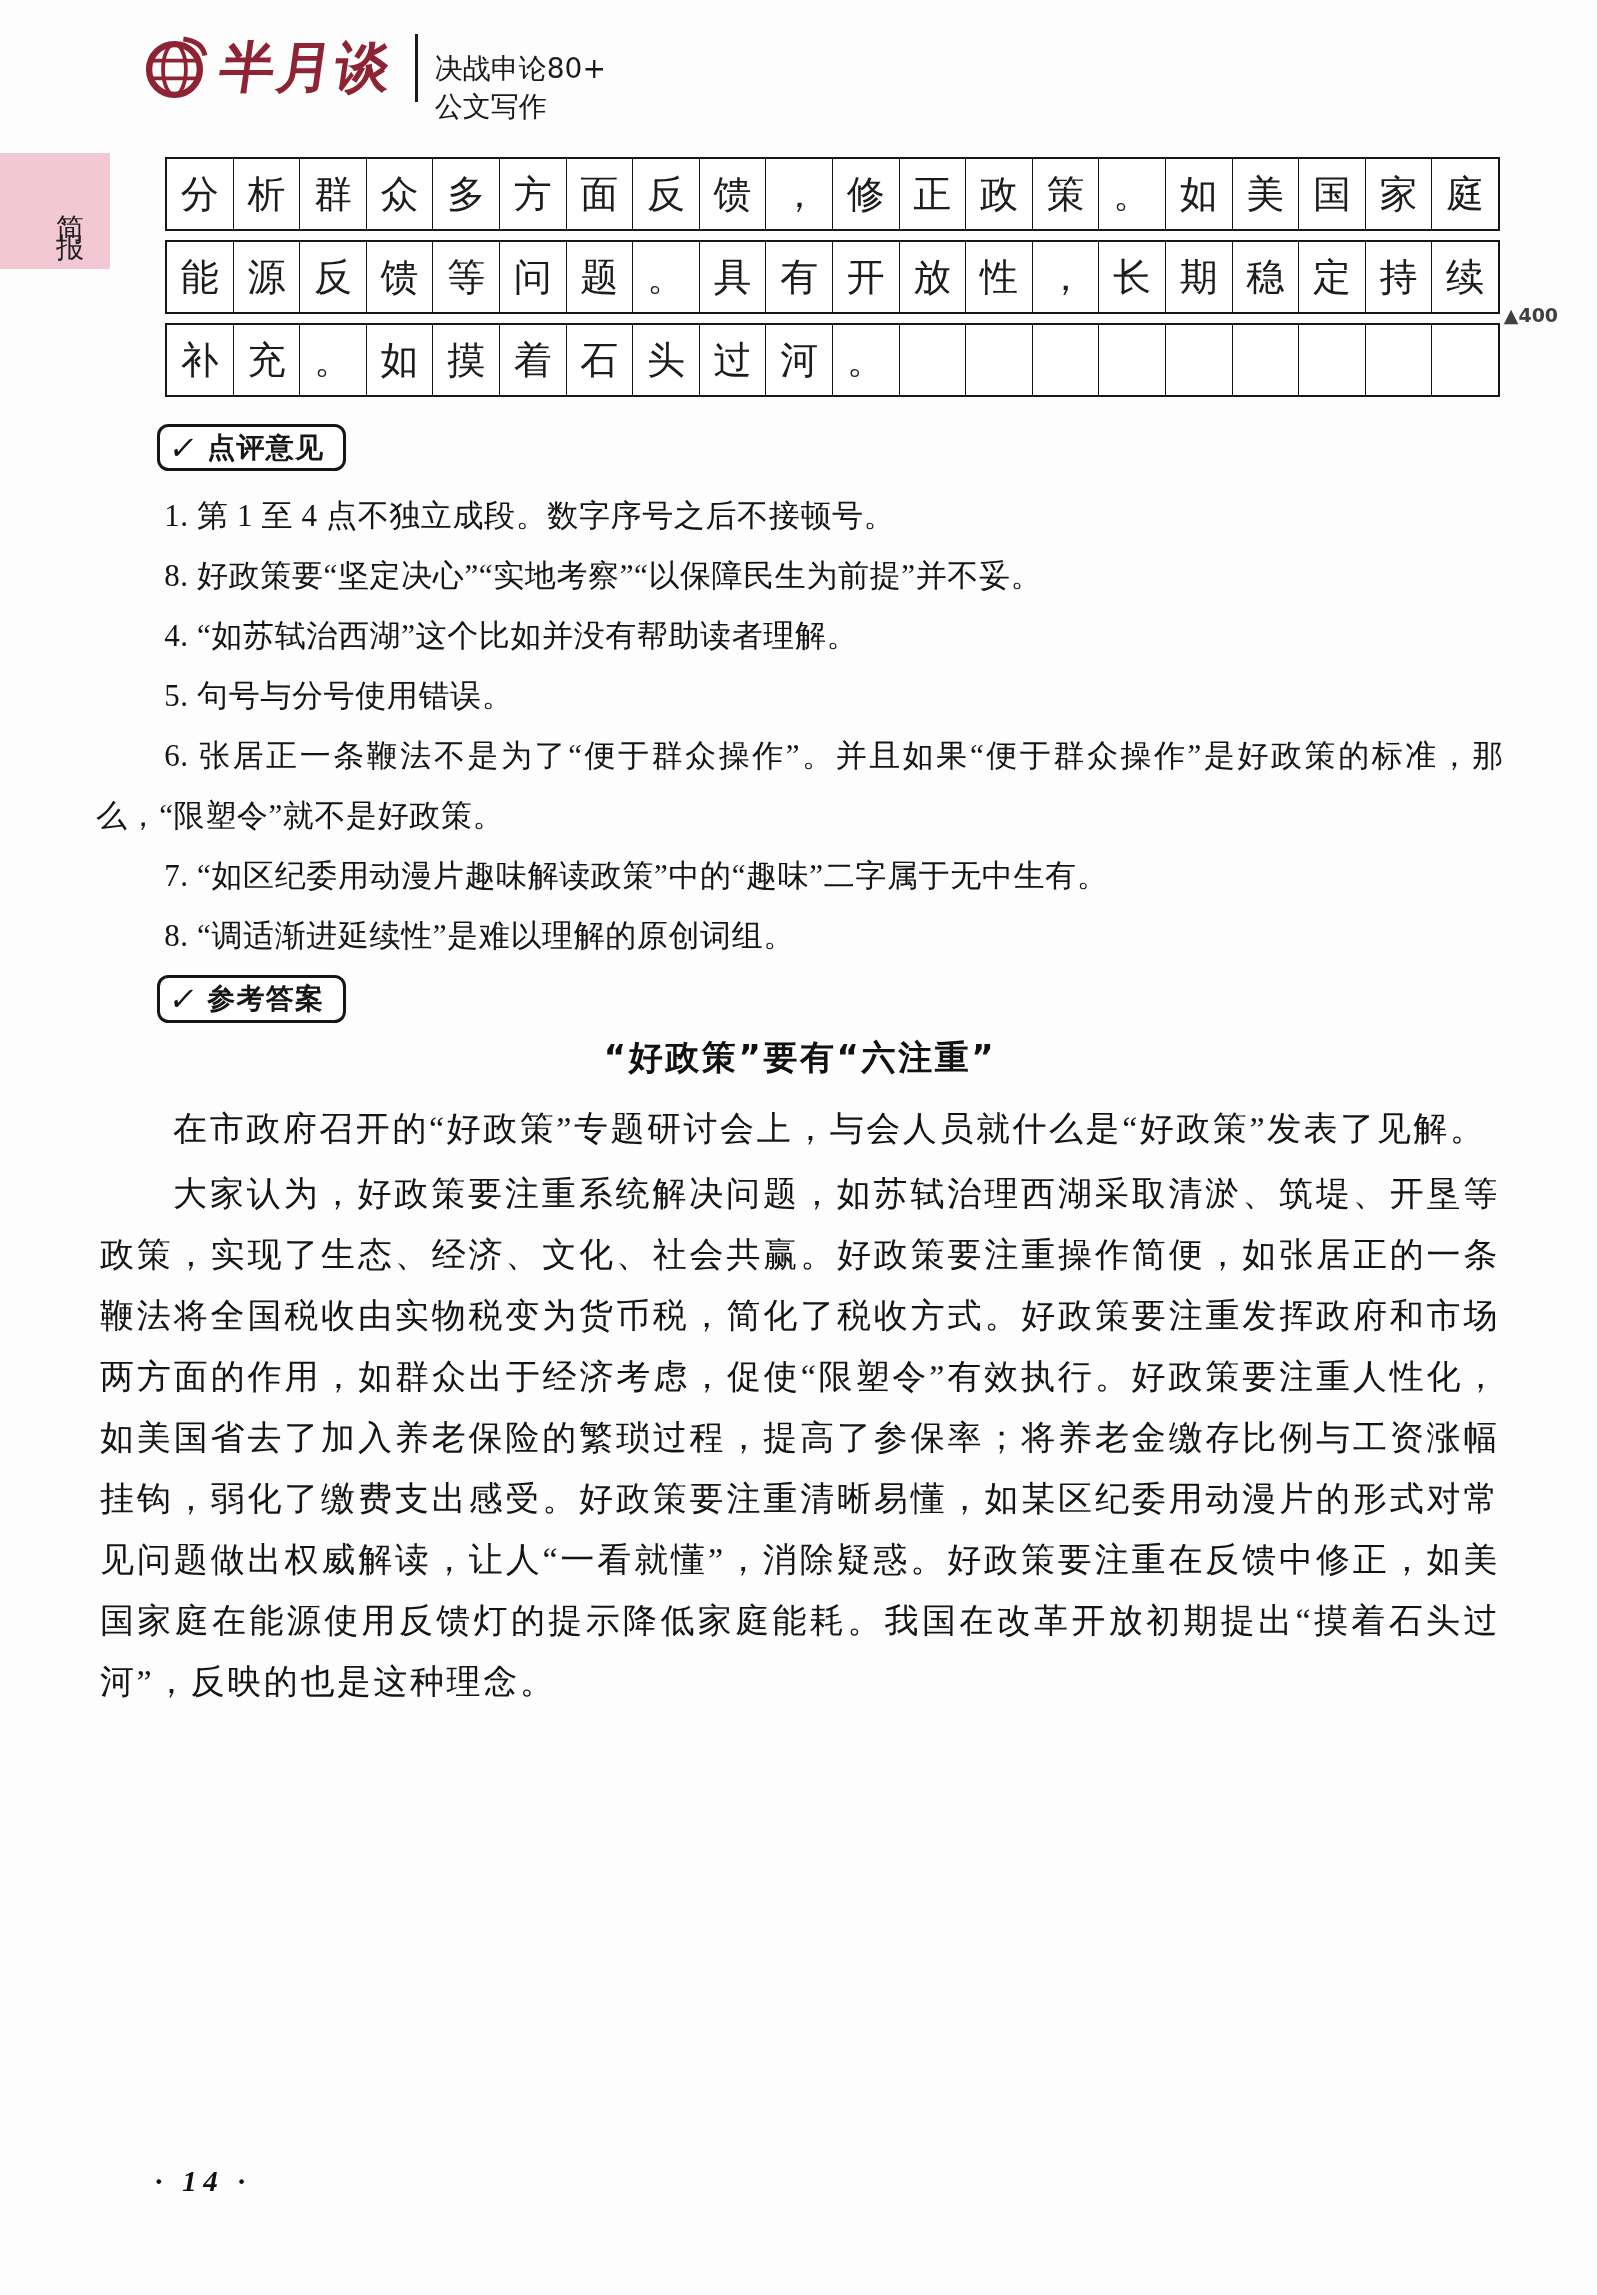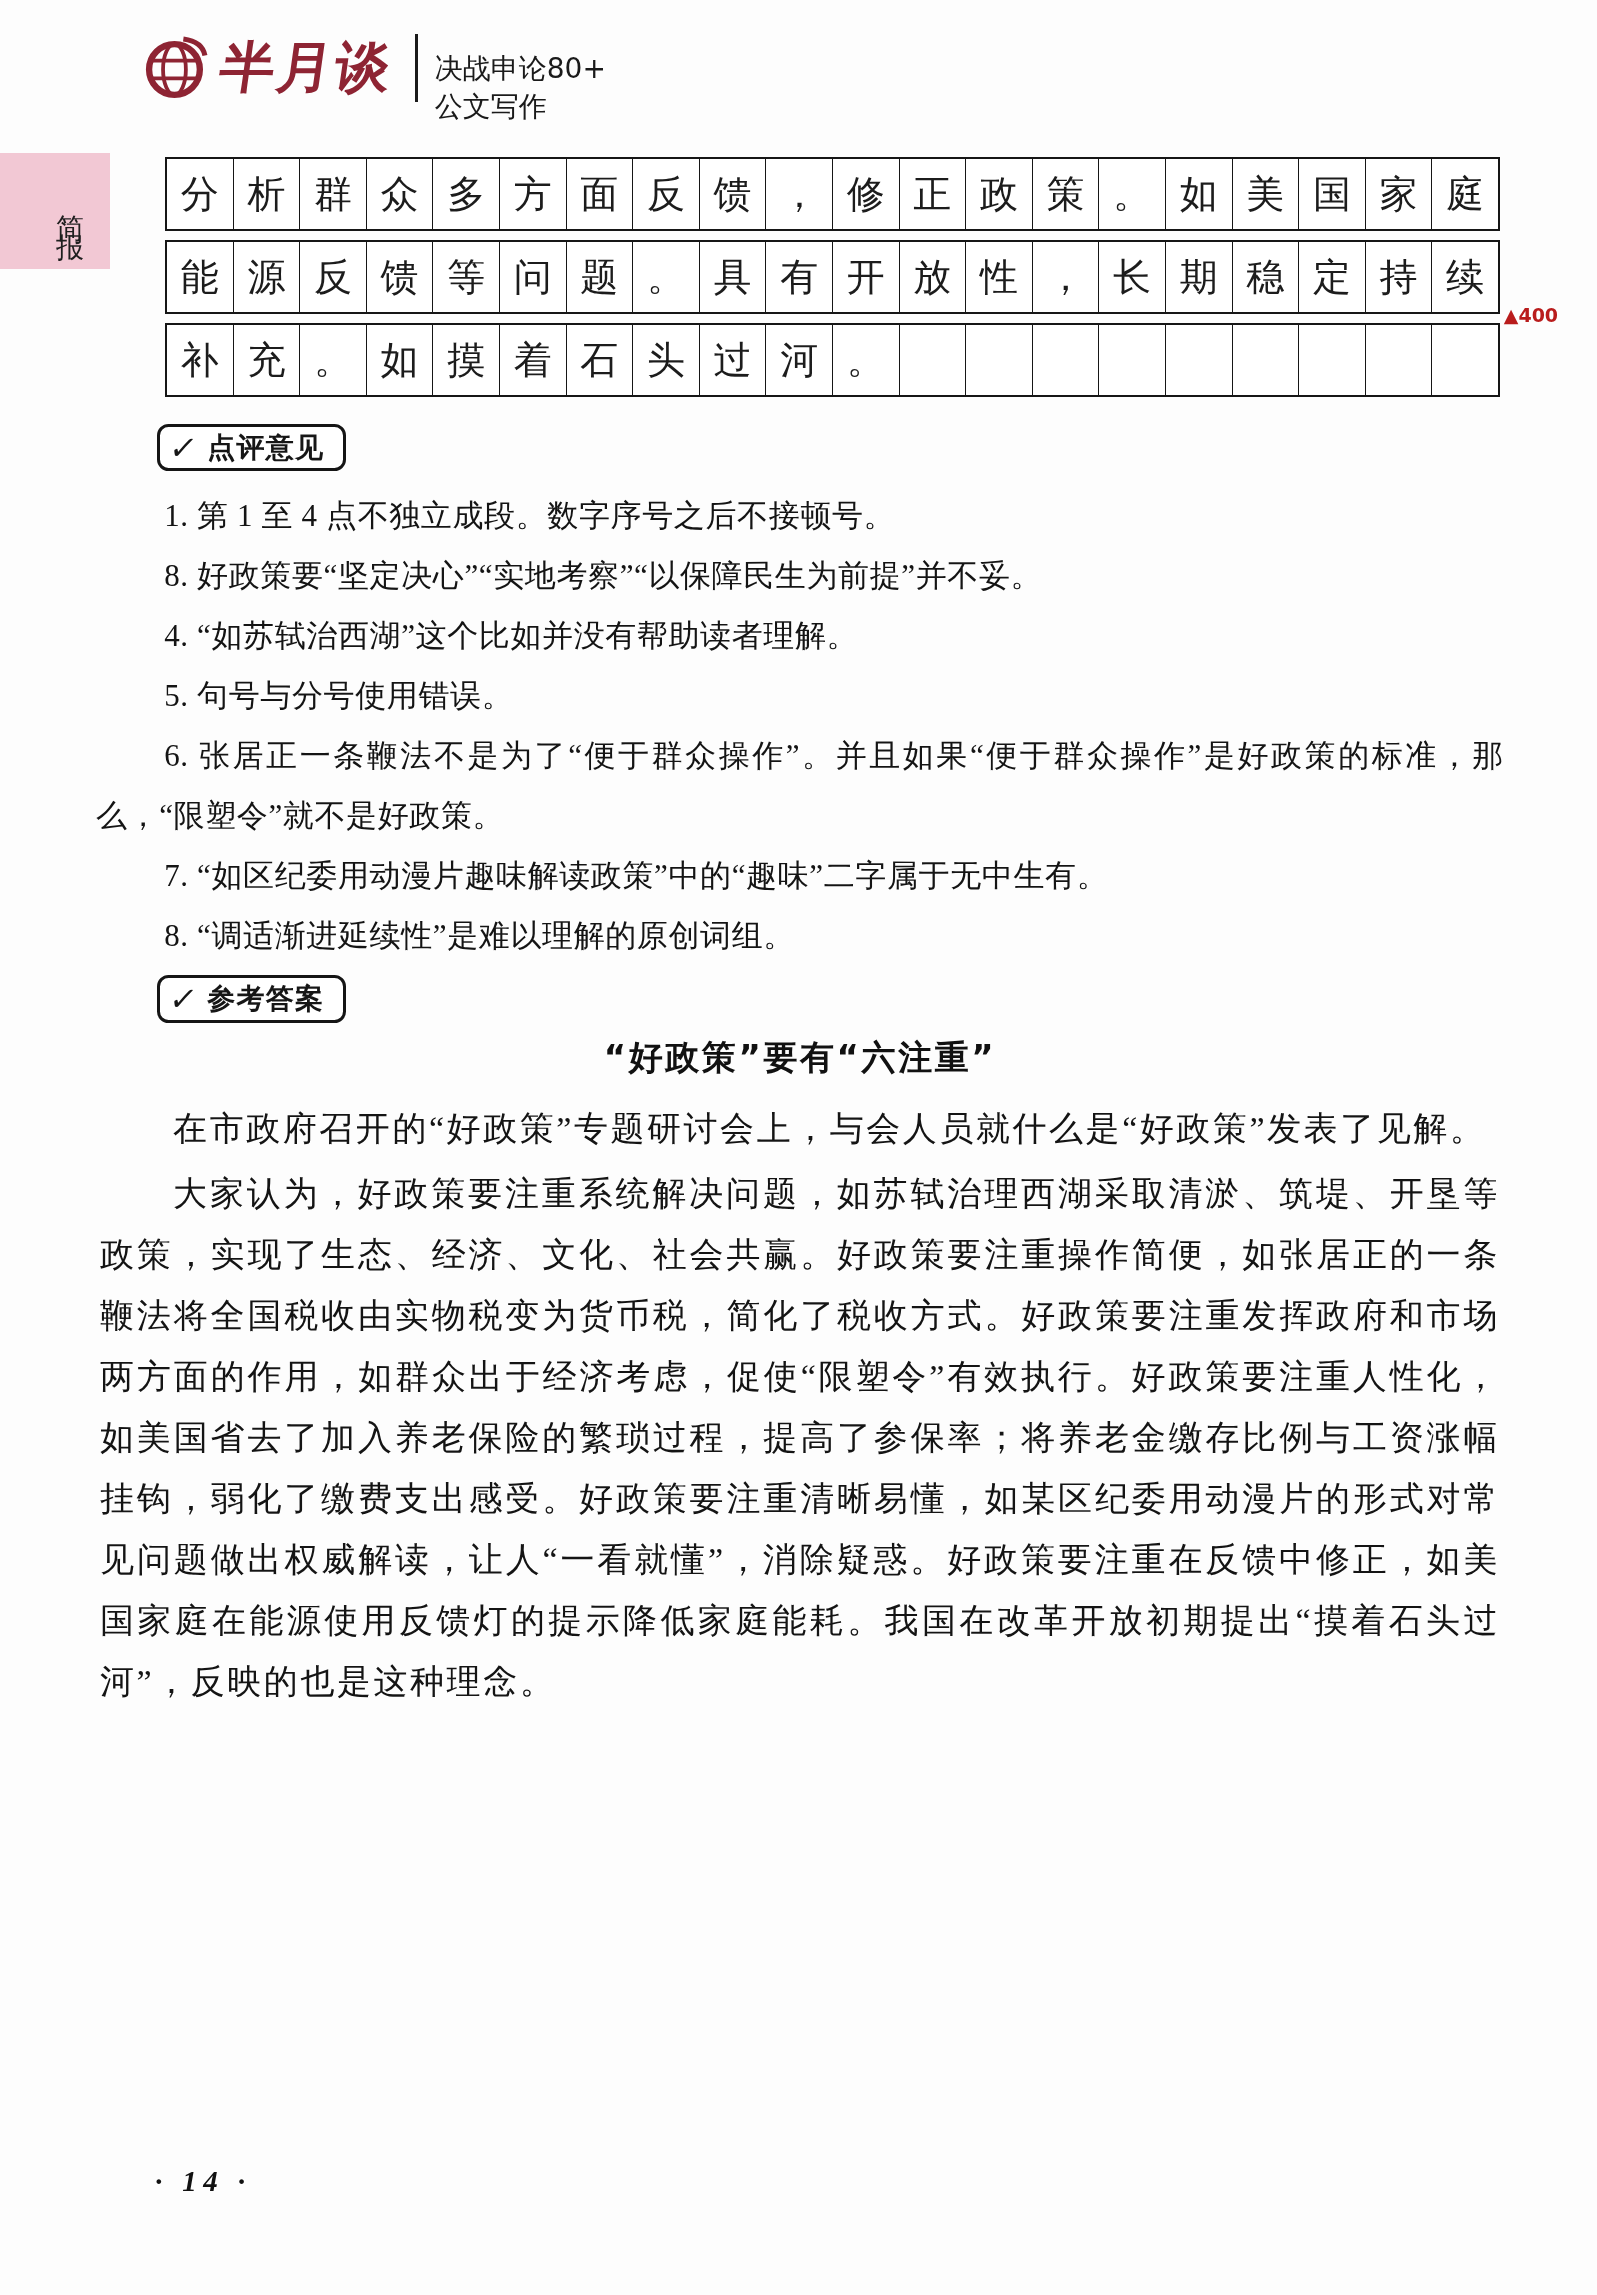--- a/index.html
+++ b/index.html
@@ -42,21 +42,21 @@
     background:#fff; box-sizing:content-box;
   }
   .grid-cell {
     flex:1 1 0; border-left:1.9px solid #161616;
     display:flex; align-items:center; justify-content:center;
     font-family:"DejaVu Sans", sans-serif; font-size:38px; color:#1c1c1c;
   }
   .grid-cell:first-child { border-left:none; }
   .wc-marker {
     position:absolute; left:calc(100% + 3.8px); top:147px;
-    font-family:"DejaVu Sans", sans-serif; font-weight:bold; font-size:19px; color:#b91c1c;
+    font-family:"DejaVu Sans", sans-serif; font-weight:bold; font-size:19px; color:#404040;
     white-space:nowrap;
   }
 
   
   .section-heading {
     display:inline-flex; align-items:center; gap:10.2px;
     border:3.2px solid #151515; border-radius:11.5px;
     padding:3.8px 19px 3.8px 10.2px; margin-left:61px; background:#fff;
   }
   .section-heading .check {

